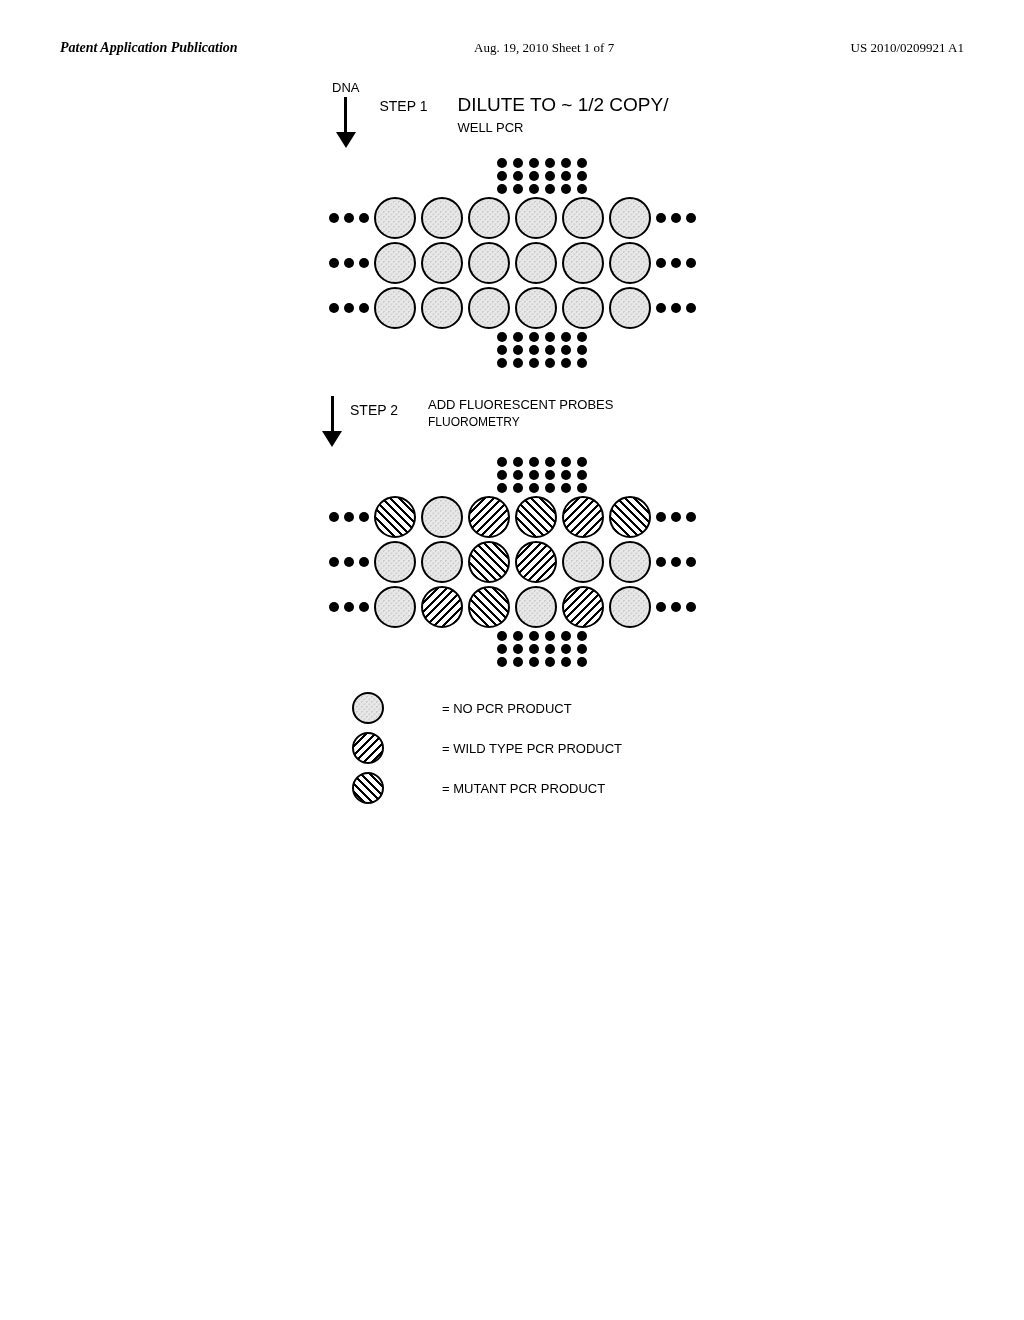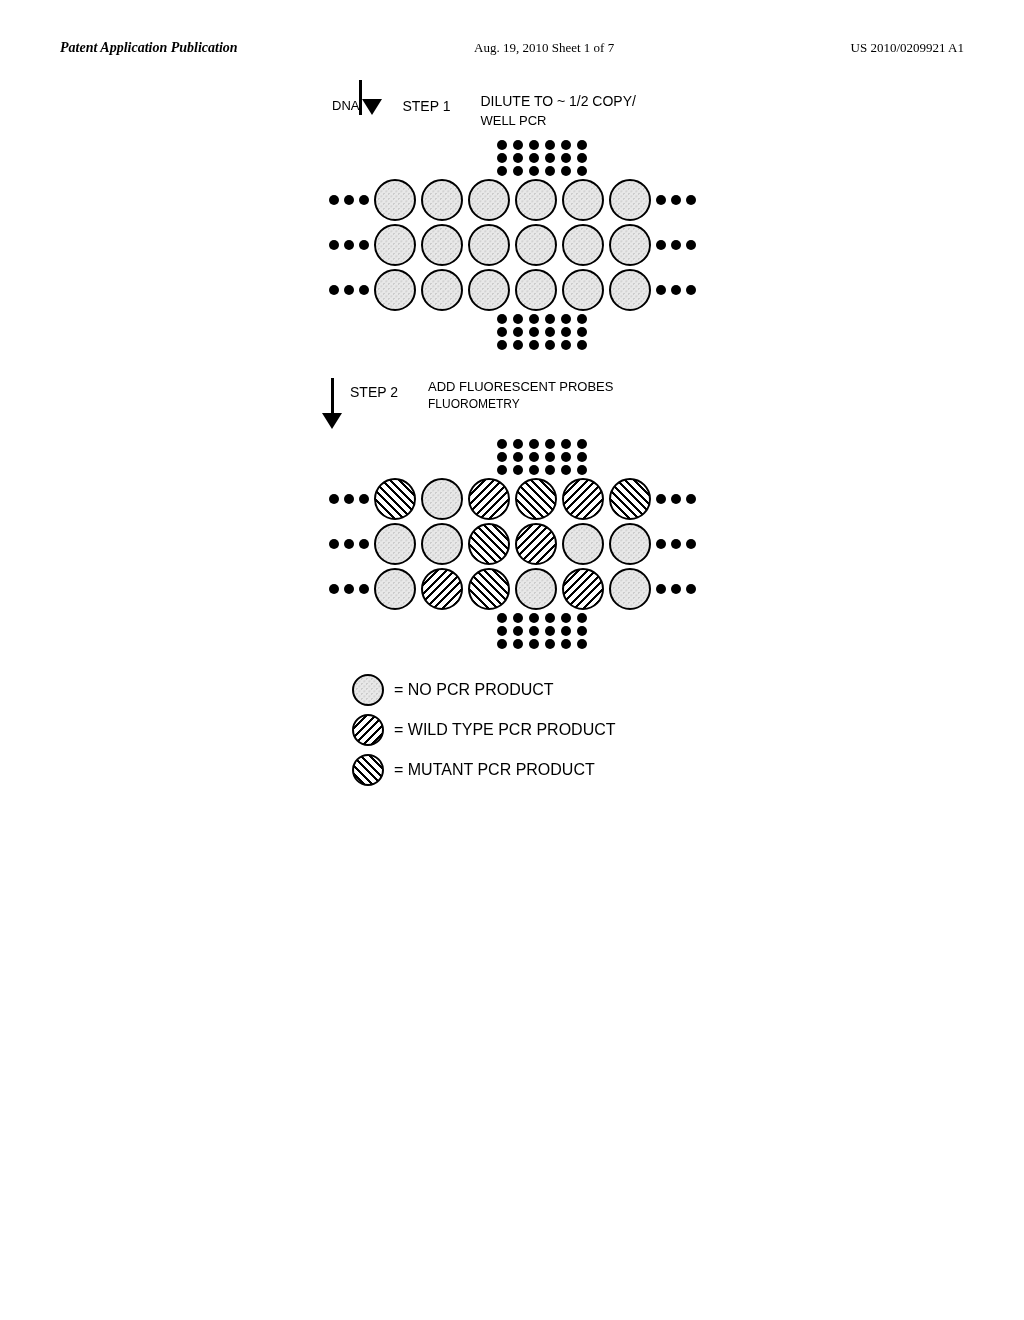--- a/index.html
+++ b/index.html
@@ -108,47 +108,48 @@
 
     .legend-circle {
       width: 32px;
       height: 32px;
       border-radius: 50%;
       display: inline-block;
       flex-shrink: 0;
     }
 
     .legend-text {
-      font-size: 16px;
+      font-size: 13px;
       font-family: Arial, sans-serif;
+      margin-left: 48px;
     }
   </style>
 </head>
 <body>
 
 <div class="page-header">
   <span class="header-left">Patent Application Publication</span>
   <span class="header-center">Aug. 19, 2010  Sheet 1 of 7</span>
   <span class="header-right">US 2010/0209921 A1</span>
 </div>
 
 <div class="main-content">
 
 
   <div style="display:flex; align-items:flex-start; margin: 4px 0 10px 0; width: 480px; padding-left: 60px;">
-    <div style="display:flex; flex-direction:row; align-items:flex-end;">
+    <div style="display:flex; flex-direction:column; align-items:center;">
       <div style="font-size:13px; font-family:Arial,sans-serif; margin-bottom:2px;">DNA</div>
       <div style="width:3px; height:35px; background:#000;"></div>
       <div style="width:0; height:0; border-left:10px solid transparent; border-right:10px solid transparent; border-top:16px solid #000;"></div>
     </div>
     <div style="display:flex; align-items:center; margin-left:20px; margin-top:18px;">
       <span style="font-size:14px; font-family:Arial,sans-serif; margin-right:10px;">STEP 1</span>
     </div>
     <div style="margin-left:20px; margin-top:12px; line-height:1.4;">
-      <div style="font-size:14px; font-family:Arial,sans-serif;">DILUTE TO ~ 1/2 COPY/</div>
+      <div style="font-size:19px; font-family:Arial,sans-serif;">DILUTE TO ~ 1/2 COPY/</div>
       <div style="font-size:13px; font-family:Arial,sans-serif;">WELL PCR</div>
     </div>
   </div>
 
   <div style="display:flex; flex-direction:column; align-items:center; gap:3px; margin-bottom:10px;">
 
     <div style="display:flex; gap:6px; margin-left:60px;">
       <span class="dot-small"></span>
       <span class="dot-small"></span>
       <span class="dot-small"></span>

